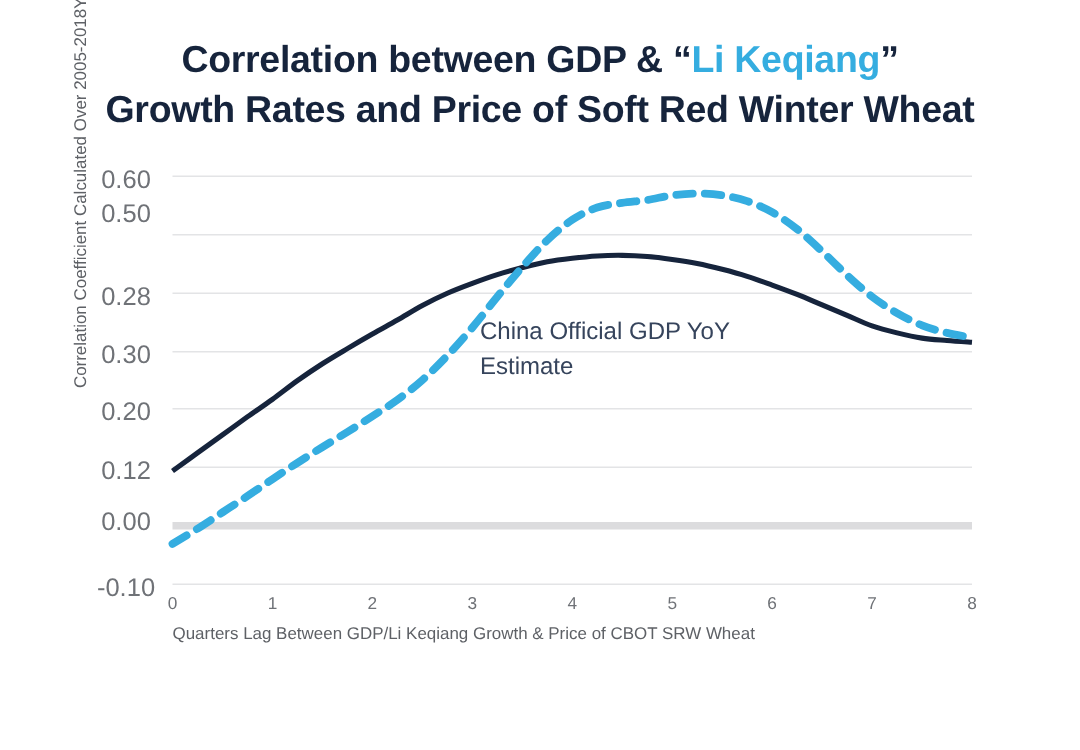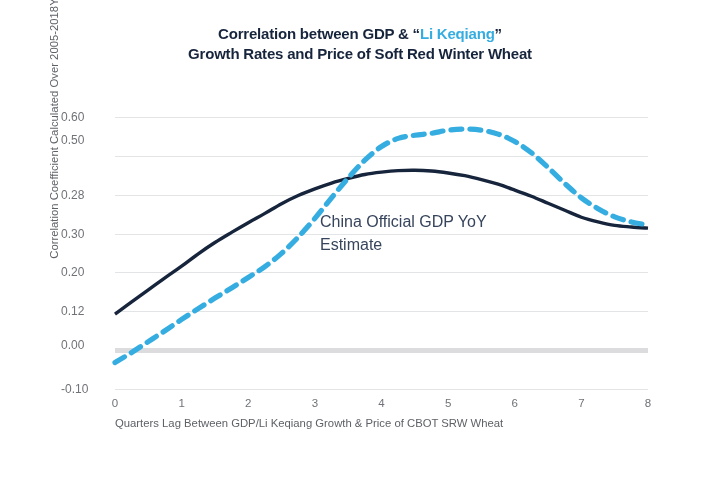--- a/index.html
+++ b/index.html
@@ -9,42 +9,42 @@
     color:#17253f; overflow:hidden; position:relative;
   }
   #chart-root{position:absolute;left:0;top:0;width:720px;height:500px;}
 
   
   .title-block{
     position:absolute; left:0; top:24px; width:720px;
     text-align:center; line-height:1.30;
   }
   .title-line{
-    font-size:15px; font-weight:bold; letter-spacing:-0.2px;
+    font-size:25px; font-weight:bold; letter-spacing:-0.2px;
     color:#16243c; white-space:nowrap;
   }
   .title-accent{color:#35ADE0;}
 
   
   .plot-area{
     position:absolute;
     left:115px; top:117px; width:533px; height:272px;
   }
   .gridline{
     position:absolute; left:0; width:100%; height:1px;
     background:#e3e4e6;
   }
   .zeroline{
     position:absolute; left:0; width:100%; height:5px;
     background:#dcdcde;
   }
   svg.series-svg{position:absolute;left:0;top:0;width:533px;height:272px;overflow:visible;}
   .ytick-inner{
-    position:absolute; width:46px; text-align:left;
-    font-size:12px; color:#6f7277;
+    position:absolute; width:46px; text-align:center;
+    font-size:17px; color:#6f7277;
   }
   .yaxis-title{
     position:absolute; left:-3px; top:115px;
     width:300px; text-align:center;
     font-size:11.3px; color:#5e6166;
     transform:rotate(-90deg); transform-origin:center center;
     margin-left:-93px;
     white-space:nowrap;
   }
 

